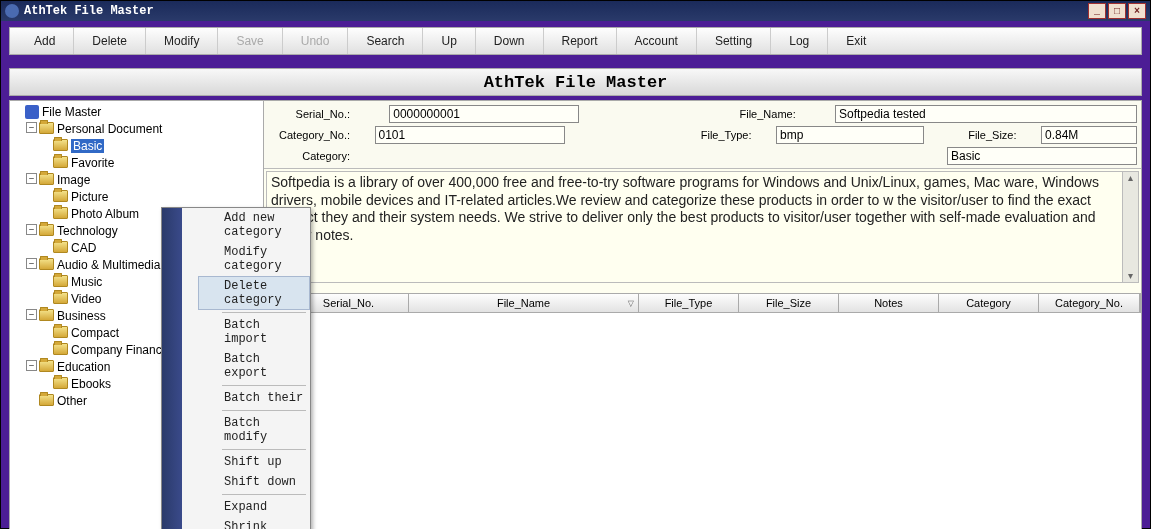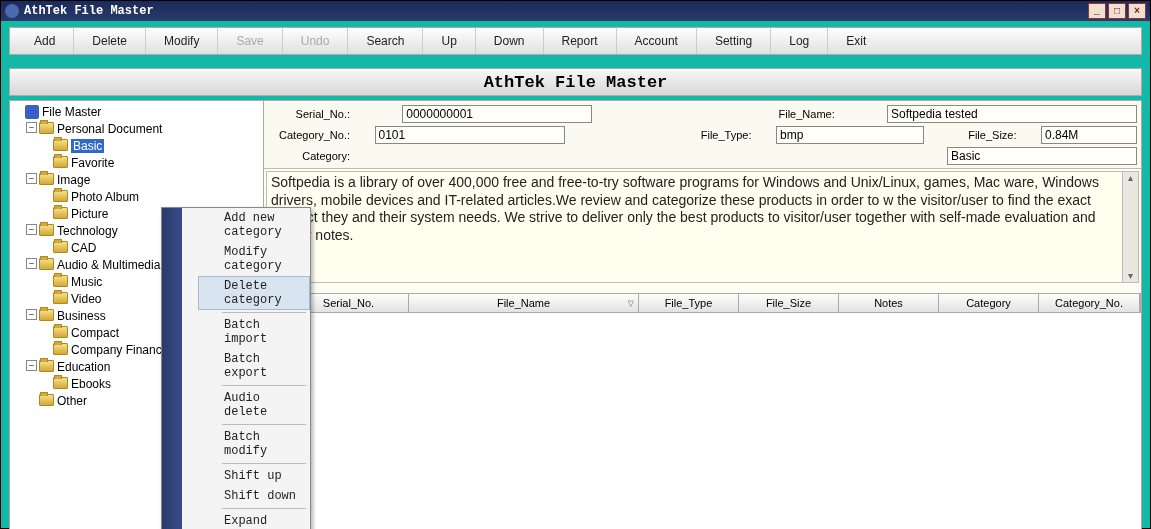--- a/index.html
+++ b/index.html
@@ -1,18 +1,18 @@
 <!DOCTYPE html>
 <html><head>
 <meta charset="utf-8">
 <style>
 * { box-sizing: border-box; margin: 0; padding: 0; }
 body { font-family: Tahoma, Arial, sans-serif; font-size: 11px; background: #fff; overflow: hidden; }
 
-.window { width: 1151px; height: 529px; border: 1px solid #000; background: #14b8a6; position: relative; }
+.window { width: 1151px; height: 529px; border: 1px solid #000; background: #4c1d95; position: relative; }
 .titlebar { height: 20px; background: linear-gradient(#1a2a5a, #2a3a6a); color: #fff; display: flex; align-items: center; padding: 0 4px; font-family: "Courier New", monospace; font-size: 12px; font-weight: bold; }
 .titlebar-icon { width: 14px; height: 14px; background: #4a6ab0; border-radius: 7px; margin-right: 5px; display: inline-block; }
 .titlebar-text { flex: 1; }
 .titlebar-btns { display: flex; gap: 2px; }
 .tbtn { width: 18px; height: 16px; border: 1px solid #a03030; background: #f0e0d0; display: flex; align-items: center; justify-content: center; font-size: 10px; cursor: pointer; color: #702020; font-weight: bold; }
 
 .toolbar { height: 28px; background: linear-gradient(#fefefe, #e0e0e0); border-bottom: 1px solid #999; display: flex; align-items: stretch; padding: 0 6px; margin: 6px 8px 13px 8px; border: 1px solid #aaa; }
 .toolbar-btn { padding: 0 18px; display: flex; align-items: center; cursor: pointer; border-left: 1px solid #ccc; font-size: 12px; color: #222; }
 .toolbar-btn:first-child { border-left: none; }
 .toolbar-btn.disabled { color: #aaa; }
@@ -115,26 +115,26 @@
           <span>Favorite</span>
         </div>
       <div class="tree-node ind1">
           <span class="exp">−</span>
           <span class="folder-icon"></span>
           <span>Image</span>
         </div>
       <div class="tree-node ind2">
           <span class="exp-sp"></span>
           <span class="folder-icon"></span>
+          <span>Picture</span>
+        </div>
+      <div class="tree-node ind2">
+          <span class="exp-sp"></span>
+          <span class="folder-icon"></span>
           <span>Photo Album</span>
-        </div>
-      <div class="tree-node ind2">
-          <span class="exp-sp"></span>
-          <span class="folder-icon"></span>
-          <span>Picture</span>
         </div>
       <div class="tree-node ind1">
           <span class="exp">−</span>
           <span class="folder-icon"></span>
           <span>Technology</span>
         </div>
       <div class="tree-node ind2">
           <span class="exp-sp"></span>
           <span class="folder-icon"></span>
           <span>CAD</span>
@@ -186,21 +186,21 @@
         </div>
     </div>
 
     <div class="right">
       <div class="form">
         <div class="form-row">
           <span class="lbl">Serial_No.:</span>
           <input class="inp short" value="0000000001" style="">
           <span style="width:70px"></span>
           <span class="lbl" style="width:74px">File_Name:</span>
-          <input class="inp" style="width: 250px;" value="Softpedia tested">
+          <input class="inp" style="width: 302px;" value="Softpedia tested">
         </div>
         <div class="form-row">
           <span class="lbl">Category_No.:</span>
           <input class="inp short" value="0101" style="">
           <span style="width:70px"></span>
           <span class="lbl" style="width:74px">File_Type:</span>
           <input class="inp mid" value="bmp" style="">
           <span class="lbl" style="width:72px">File_Size:</span>
           <input class="inp sm" value="0.84M" style="">
         </div>
@@ -246,21 +246,21 @@
 
   <div class="ctx">
     <div class="ctx-strip"></div>
     <div class="ctx-item">Add new category</div>
     <div class="ctx-item">Modify category</div>
     <div class="ctx-item hl">Delete category</div>
     <div class="ctx-sep"></div>
     <div class="ctx-item">Batch import</div>
     <div class="ctx-item">Batch export</div>
     <div class="ctx-sep"></div>
-    <div class="ctx-item">Audio delete</div>
+    <div class="ctx-item">Batch their</div>
     <div class="ctx-sep"></div>
     <div class="ctx-item">Batch modify</div>
     <div class="ctx-sep"></div>
     <div class="ctx-item">Shift up</div>
     <div class="ctx-item">Shift down</div>
     <div class="ctx-sep"></div>
     <div class="ctx-item">Expand</div>
     <div class="ctx-item">Shrink</div>
   </div>
 </div>

